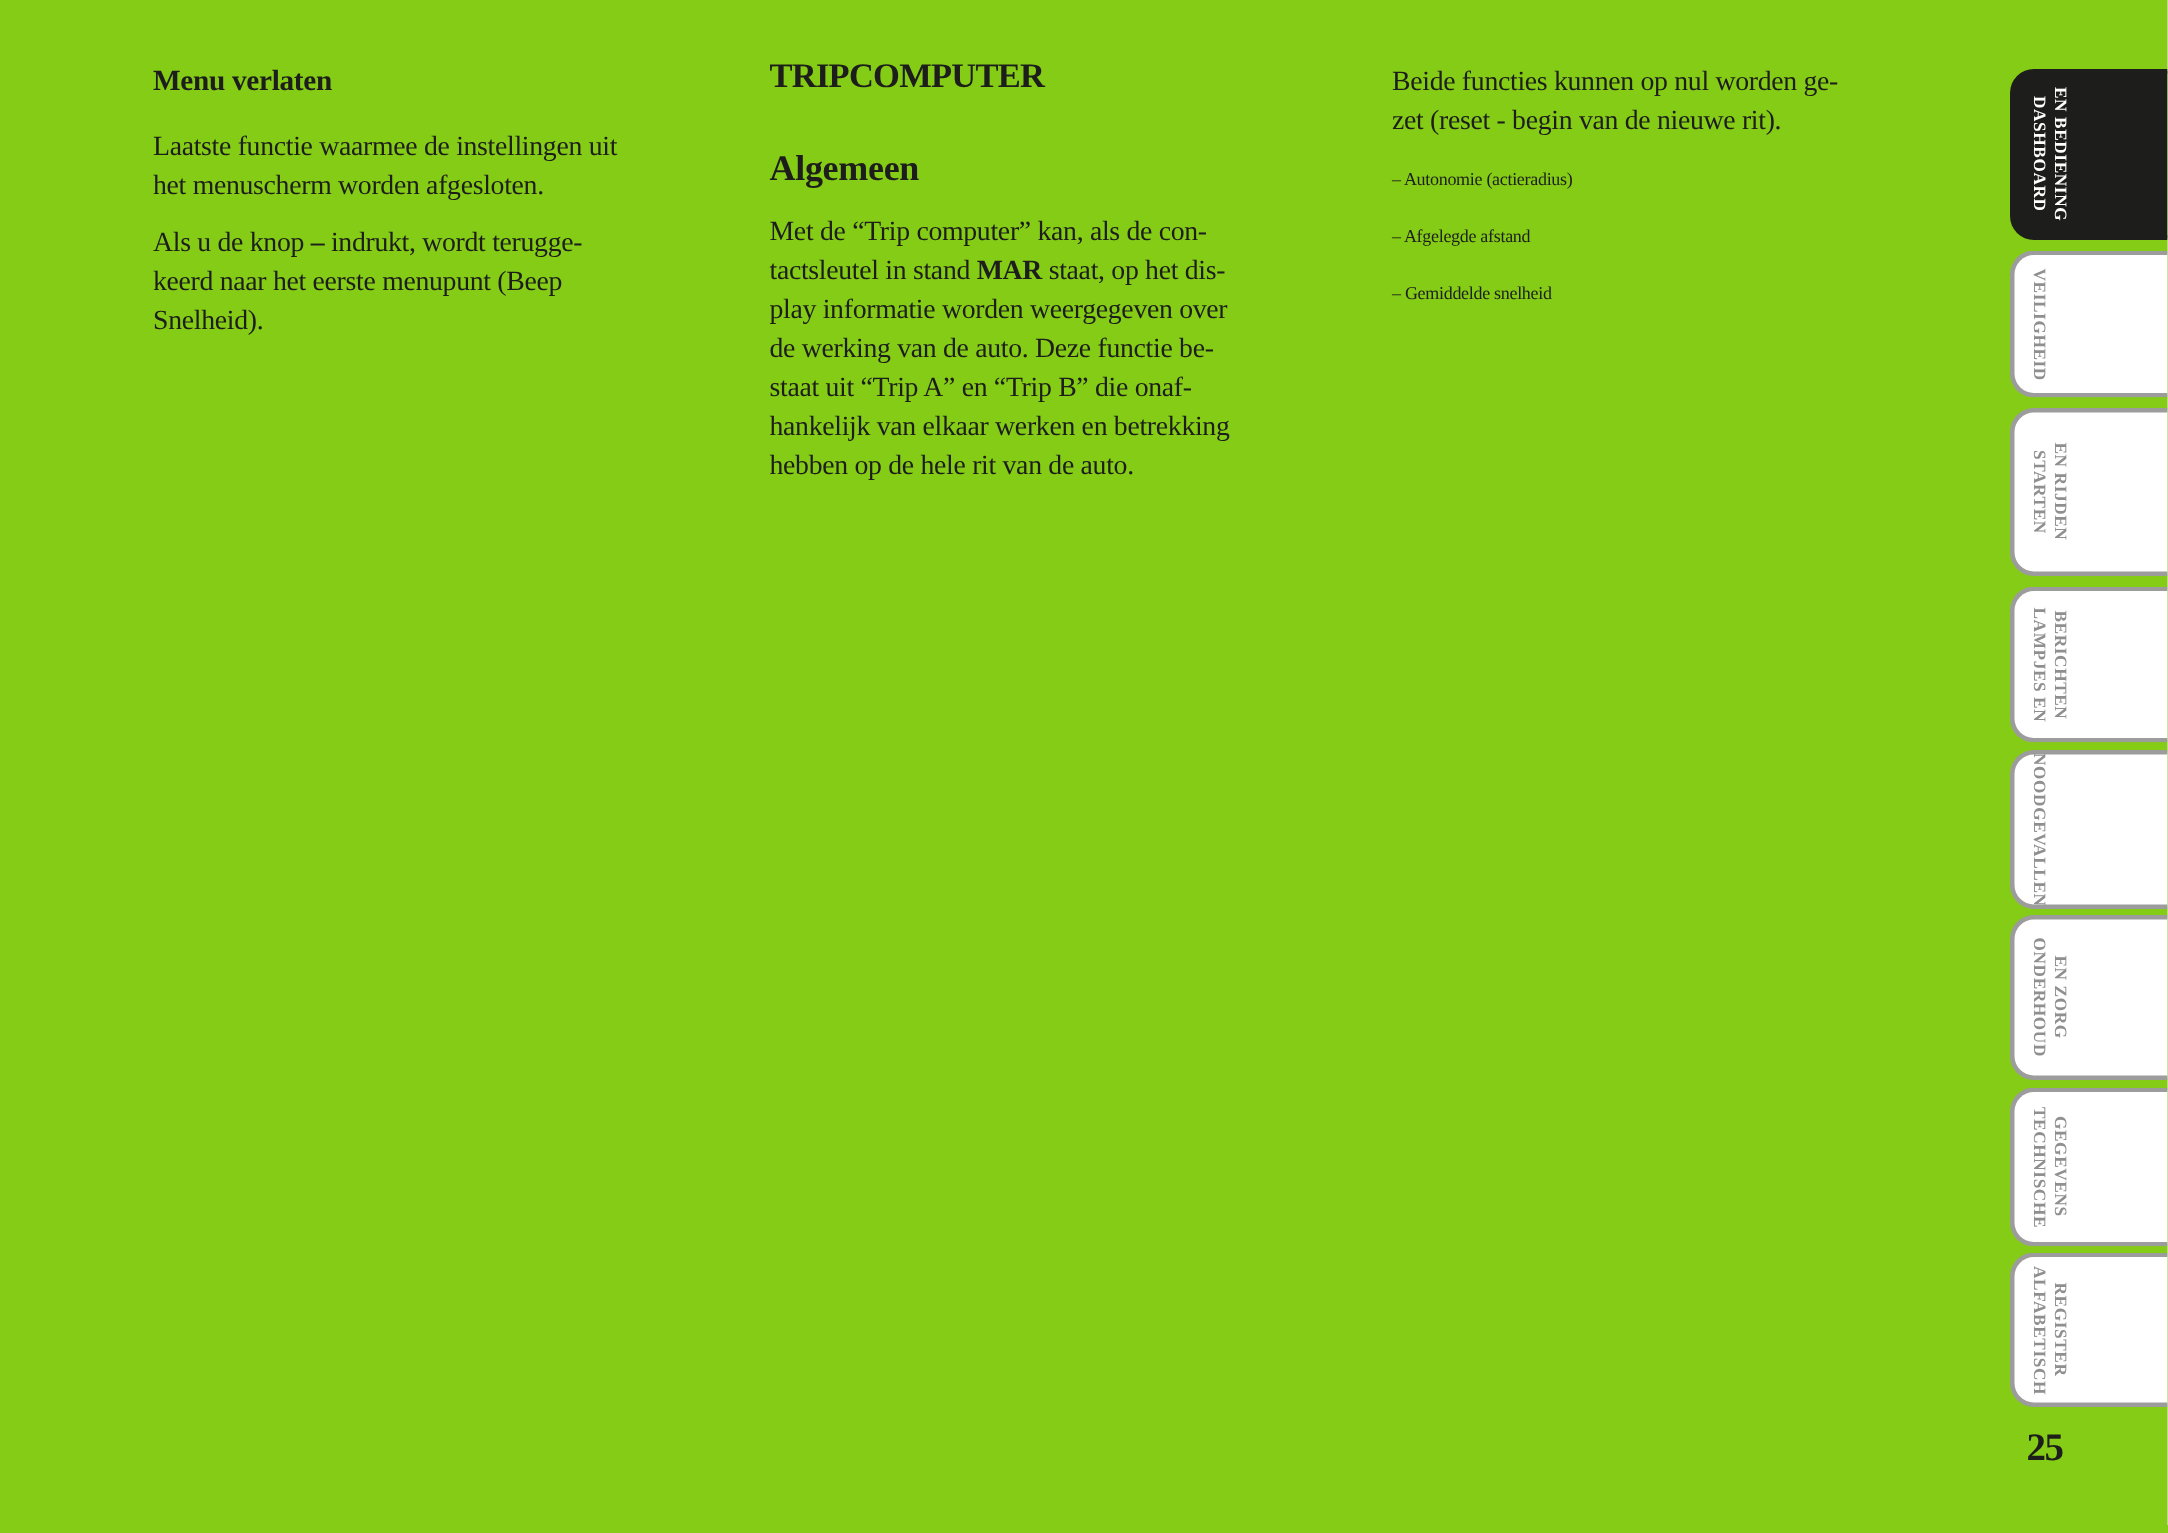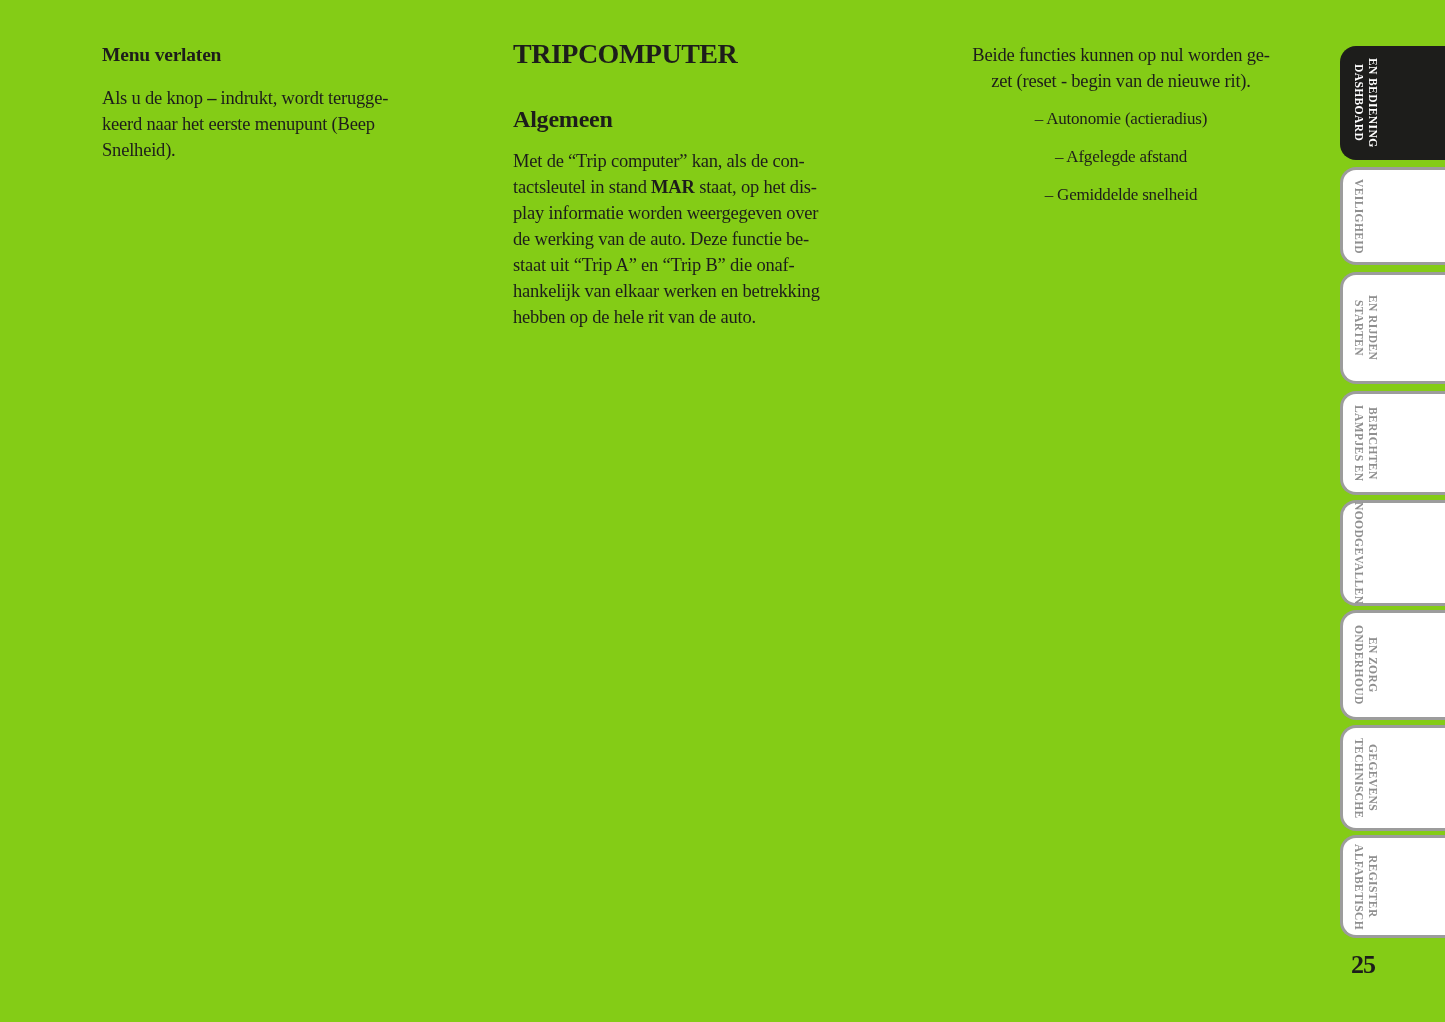--- a/index.html
+++ b/index.html
@@ -8,54 +8,54 @@
     width: 1445px;
     height: 1022px;
     background: #84cc16;
     overflow: hidden;
     font-family: Liberation Serif, serif;
     color: #1d1d1b;
   }
   .col { position: absolute; width: 386px; }
   .col-left  { left: 102px; top: 44px; }
   .col-mid   { left: 513px; top: 38px; }
-  .col-right { left: 928px; top: 42px; text-align: center; }
+  .col-right { left: 928px; top: 42px; }
 
   .body-text {
     font-size: 18.5px;
     line-height: 26px;
     letter-spacing: -0.2px;
     margin: 0 0 12px 0;
     white-space: pre-line;
   }
   .small-heading {
     font-size: 19.5px;
     font-weight: bold;
     margin: 0 0 19px 0;
     letter-spacing: -0.2px;
   }
   .big-title {
-    font-size: 28px;
+    font-size: 23px;
     font-weight: 800;
     letter-spacing: -0.5px;
     margin: 0 0 36px 0;
   }
   .sub-heading {
     font-size: 24px;
     font-weight: bold;
     margin: 0 0 15px 0;
     letter-spacing: -0.2px;
   }
   .info-list {
     list-style: none;
     margin: 10px 0 0 0;
     padding: 0;
   }
   .info-list li {
-    font-size: 17px;
+    font-size: 12px;
     line-height: 26px;
     letter-spacing: -0.2px;
     margin: 0 0 12px 0;
   }
 
   
   .tab {
     position: absolute;
     left: 1340px;
     width: 116px; 
@@ -96,20 +96,22 @@
     color: #1d1d1b;
   }
 </style>
 </head>
 <body>
 
 <div class="page">
 
   <div class="col col-left">
     <h3 class="small-heading">Menu verlaten</h3>
+    <p class="body-text">Laatste functie waarmee de instellingen uit
+het menuscherm worden afgesloten.</p>
     <p class="body-text">Als u de knop <b>–</b> indrukt, wordt terugge-
 keerd naar het eerste menupunt (Beep
 Snelheid).</p>
   </div>
 
   <div class="col col-mid">
     <h1 class="big-title">TRIPCOMPUTER</h1>
     <h3 class="sub-heading">Algemeen</h3>
     <p class="body-text">Met de “Trip computer” kan, als de con-
 tactsleutel in stand <b>MAR</b> staat, op het dis-

